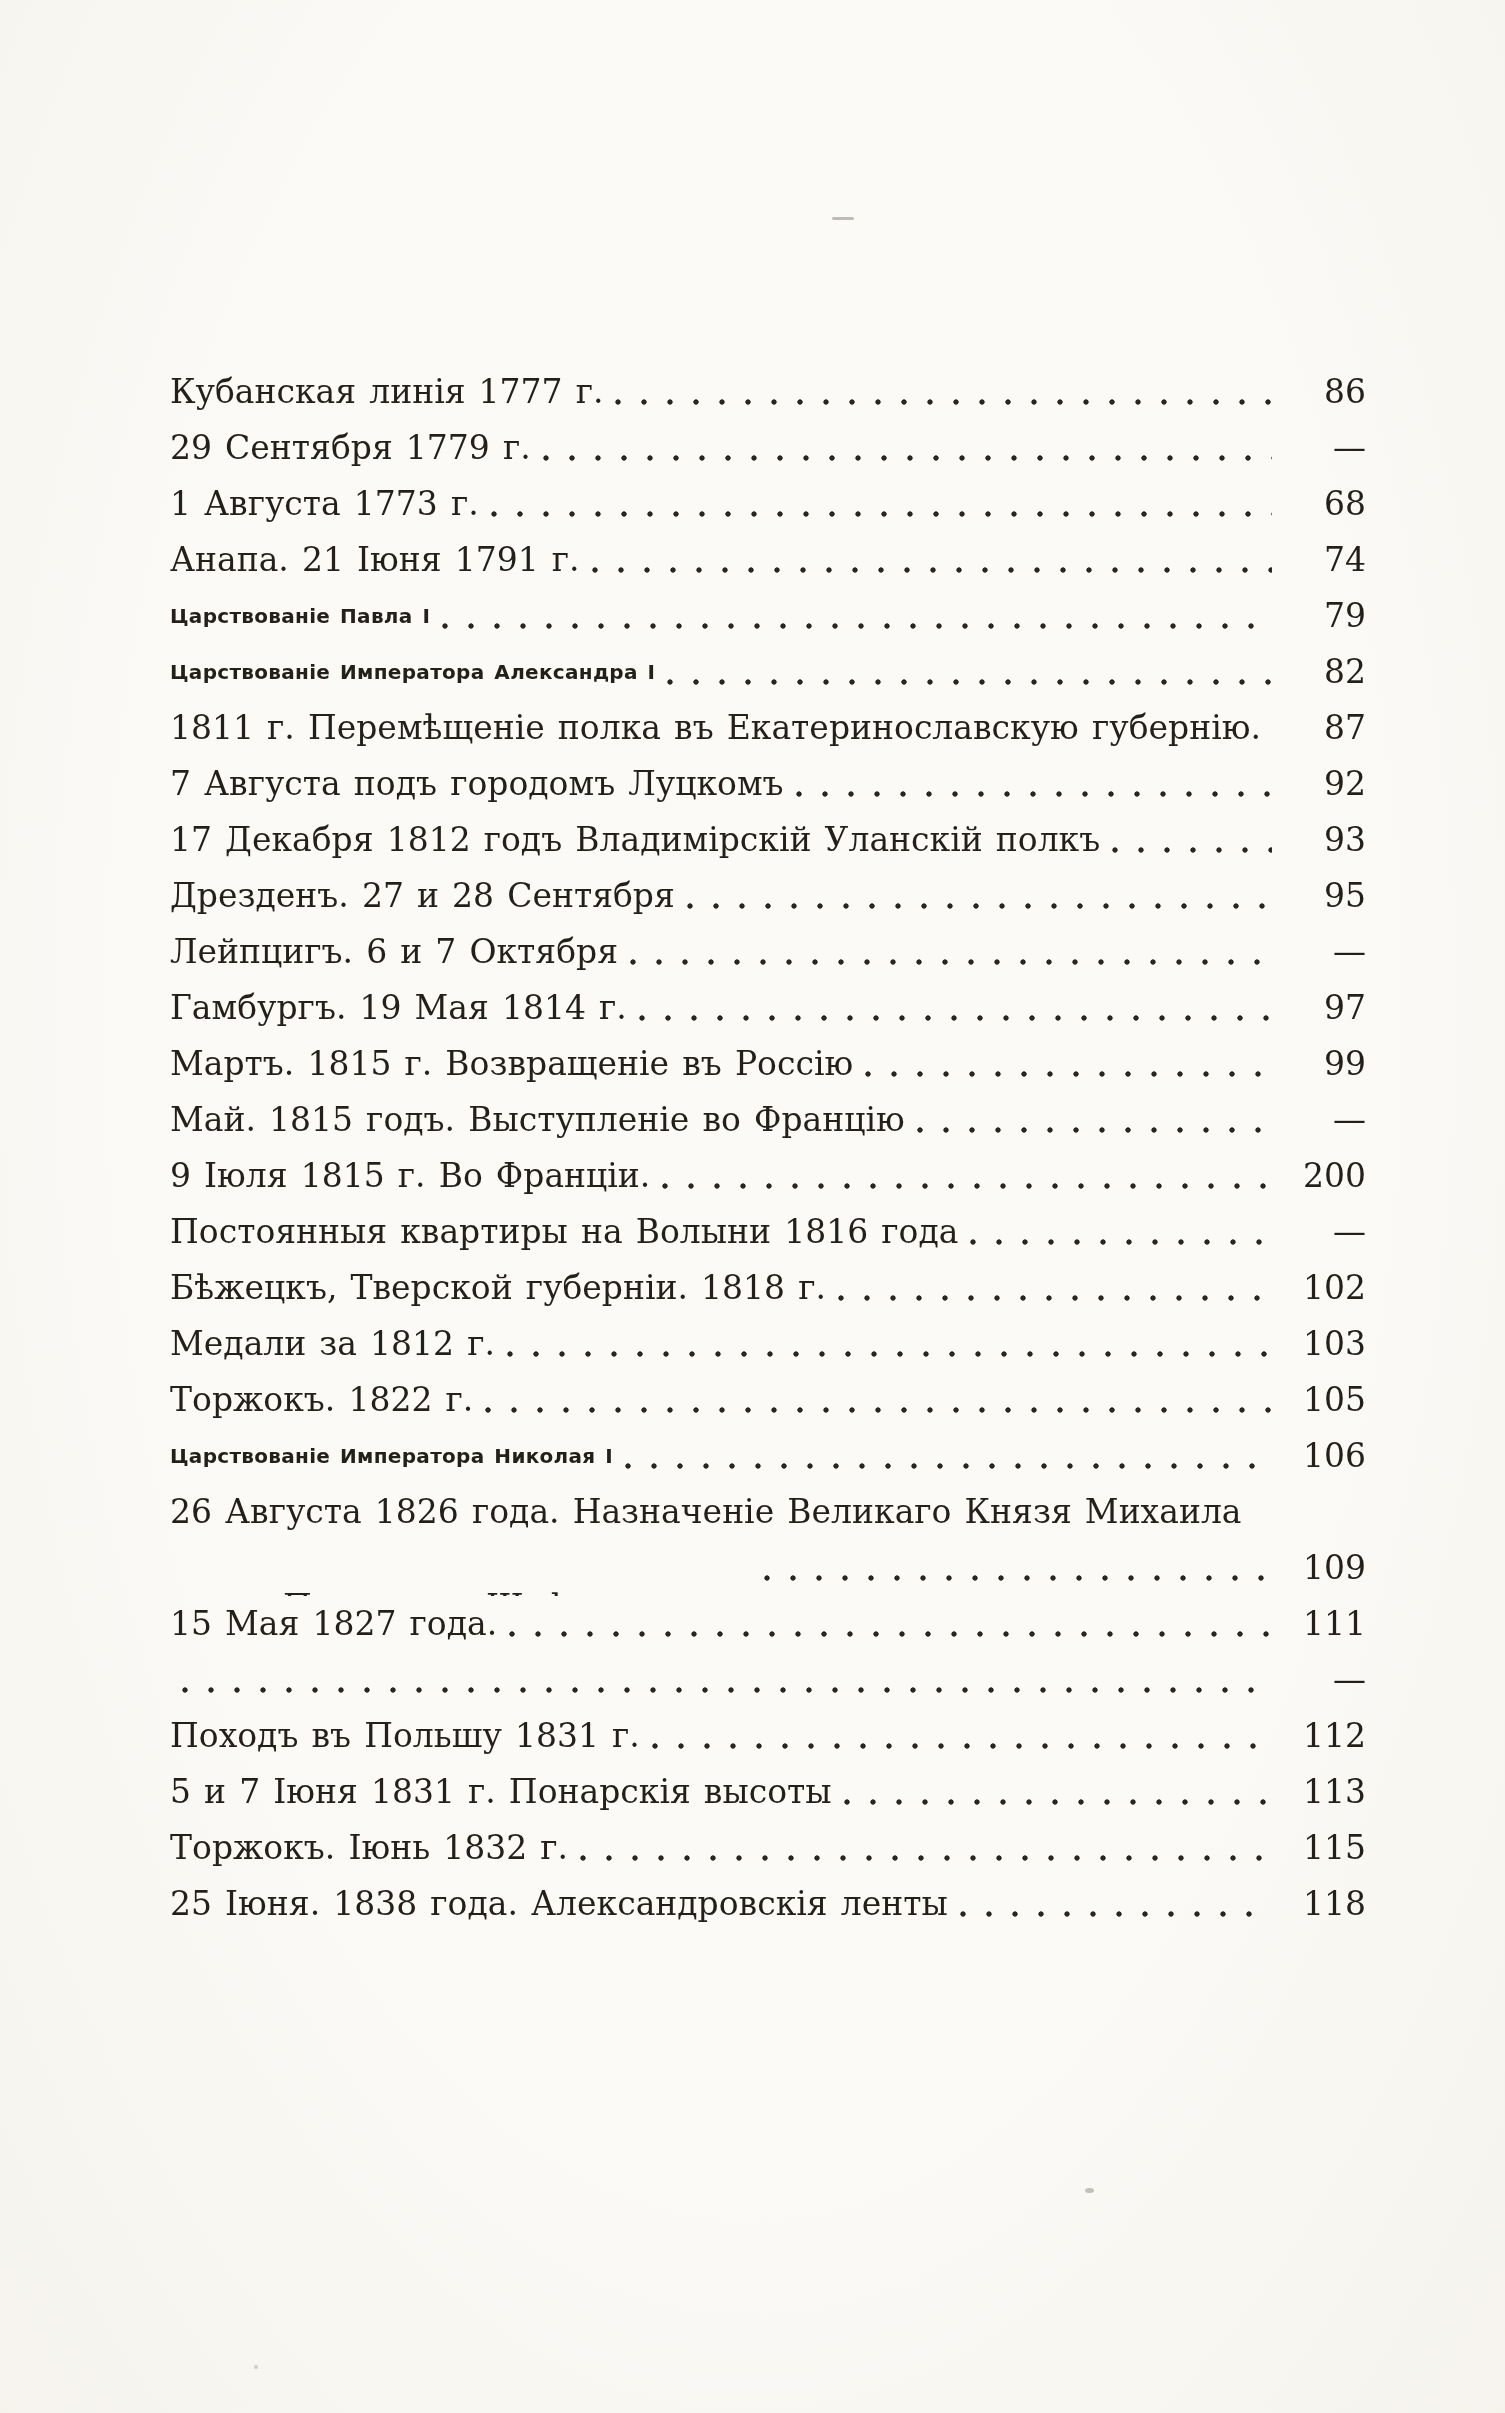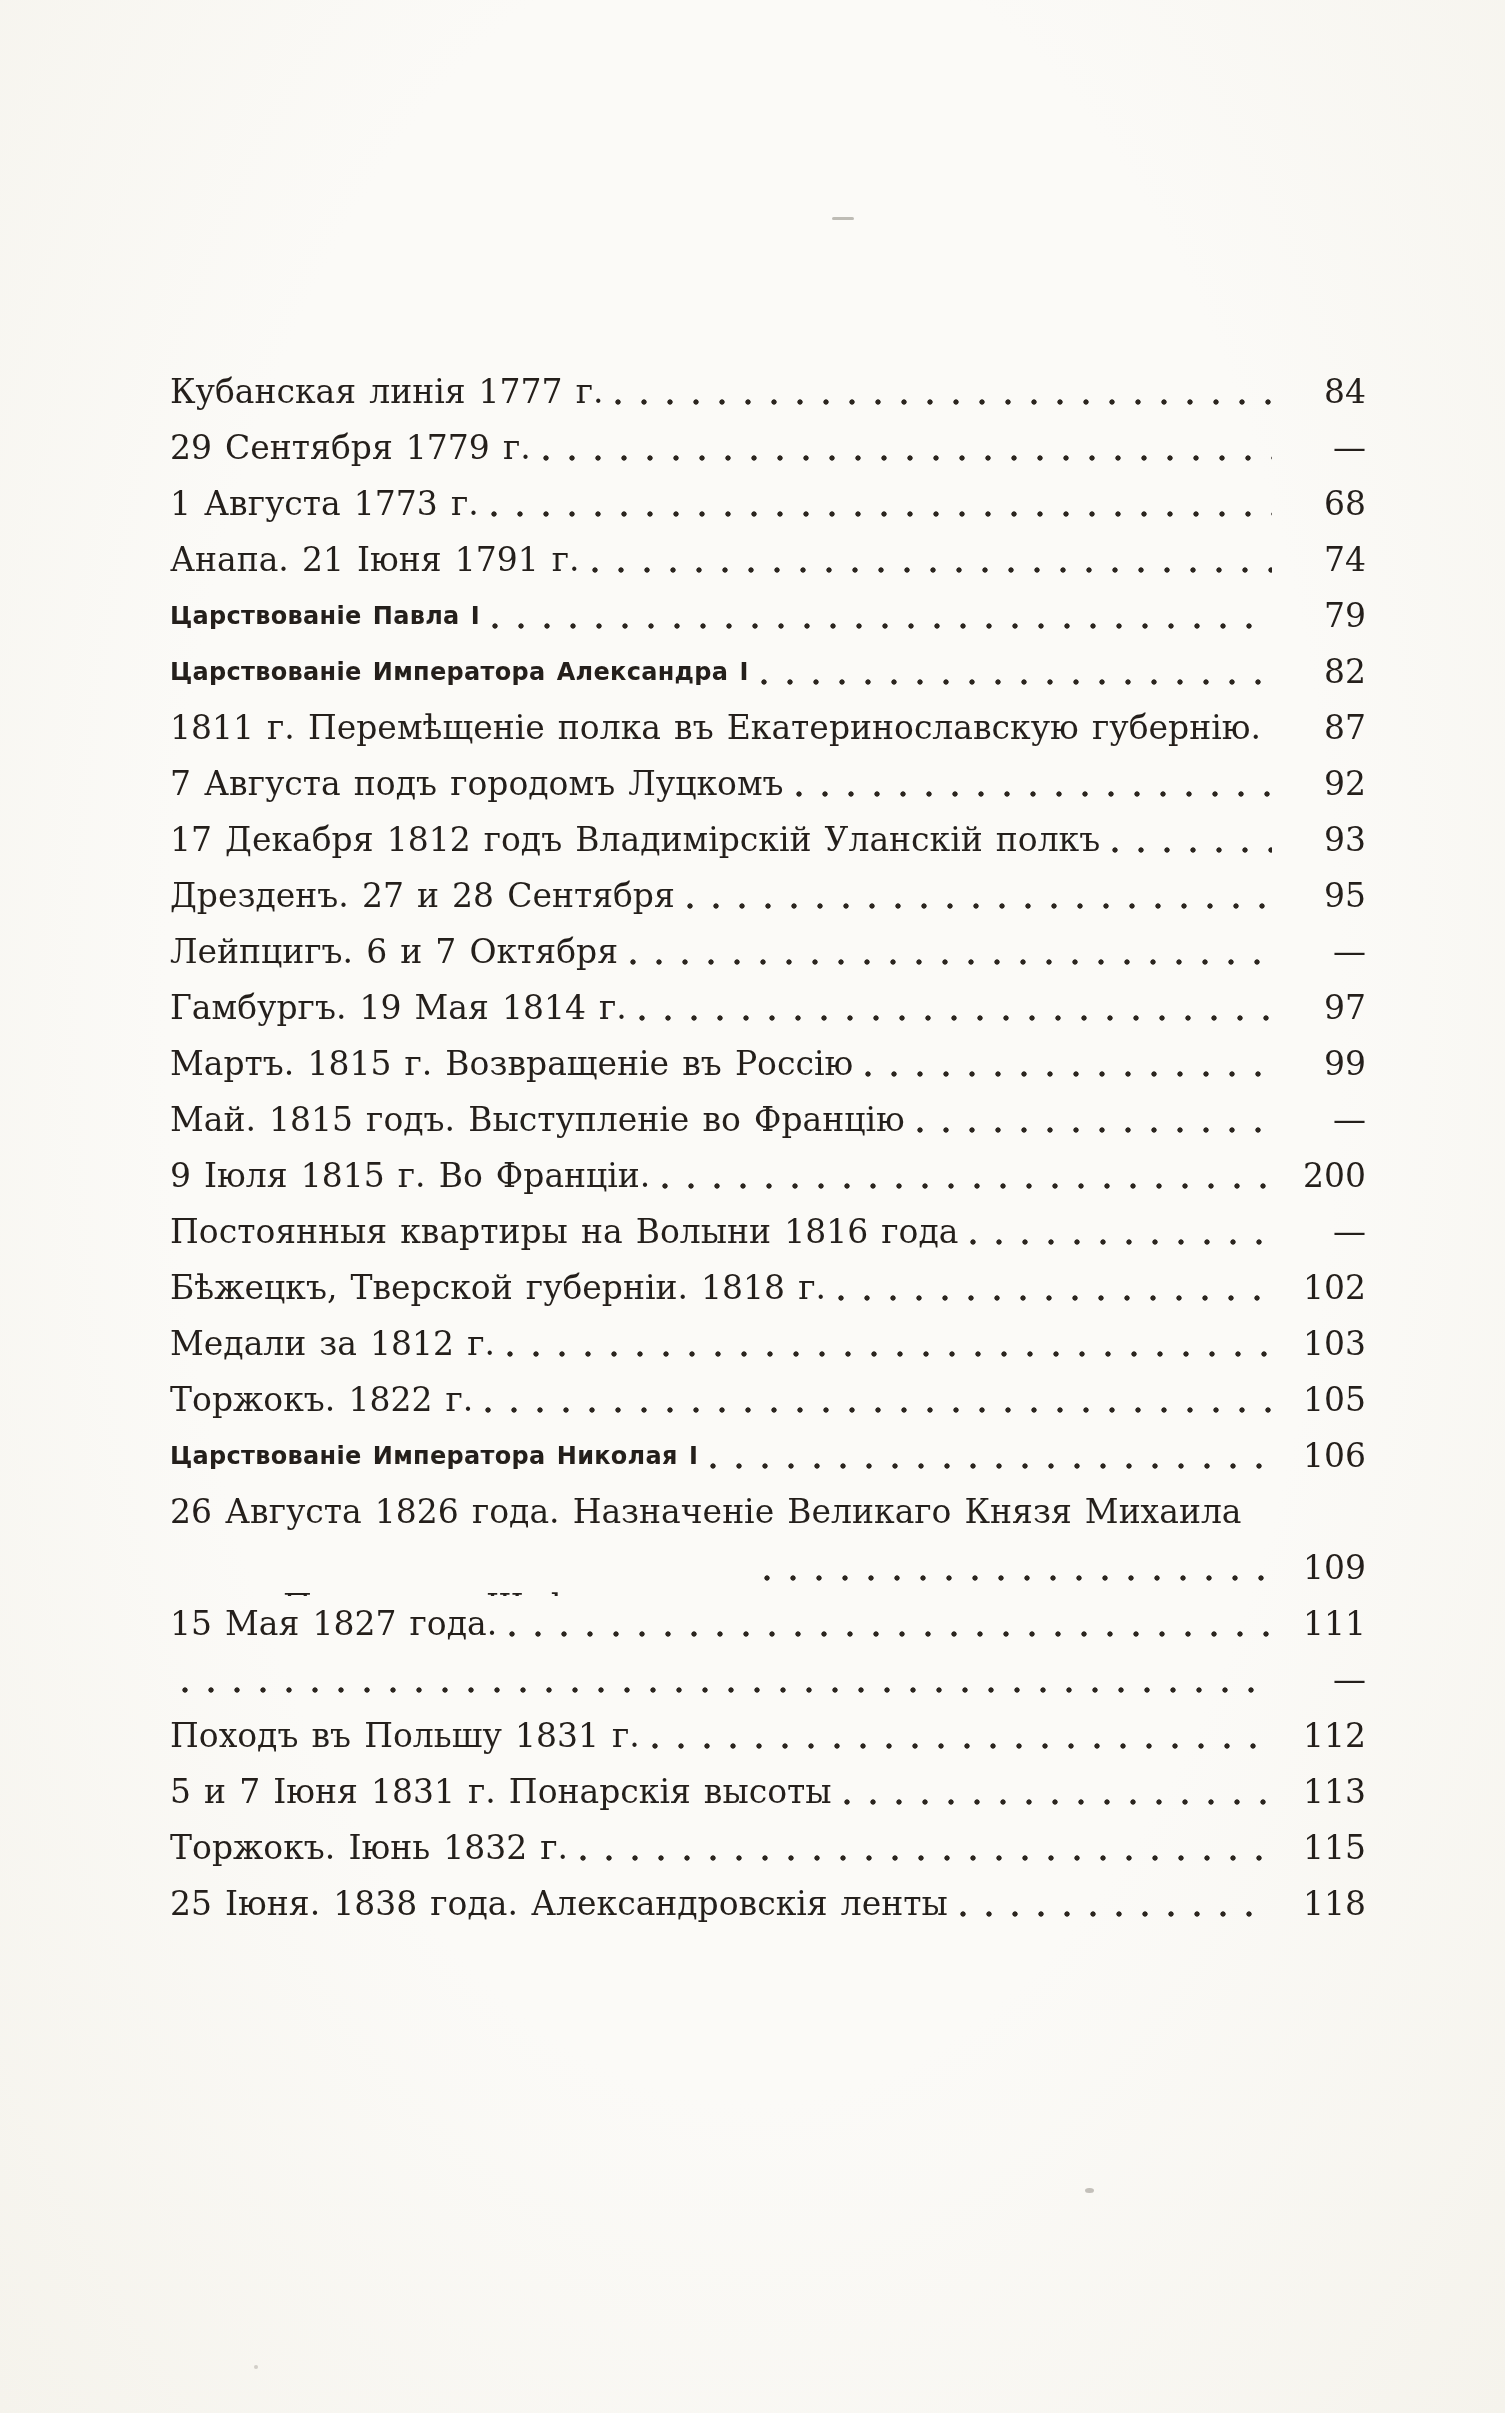--- a/index.html
+++ b/index.html
@@ -56,21 +56,21 @@
   .row .pagenum{
     flex:0 0 auto;
     width:91px;
     text-align:right;
     line-height:56px;
     white-space:nowrap;
   }
   .row.bold .title{
     font-family:"DejaVu Sans", sans-serif;
     font-weight:700;
-    font-size:24px;
+    font-size:20px;
     letter-spacing:0.3px;
   }
   .row.indent .title{
     padding-left:113px;
     margin-top:39px;
   }
   .row.noleader .leader::after{
     display:none;
   }
   
@@ -83,21 +83,21 @@
 <body>
 
 <div class="page">
   <div class="artifact a1"></div>
   <div class="artifact a2"></div>
   <div class="artifact a3"></div>
   <div class="toc" id="toc">
   <div class="row">
     <span class="title">Кубанская линія 1777 г.</span>
     <span class="leader"></span>
-    <span class="pagenum">84</span>
+    <span class="pagenum">86</span>
   </div>
 
   <div class="row">
     <span class="title">29 Сентября 1779 г.</span>
     <span class="leader"></span>
     <span class="pagenum">—</span>
   </div>
 
   <div class="row">
     <span class="title">1 Августа 1773 г.</span>

